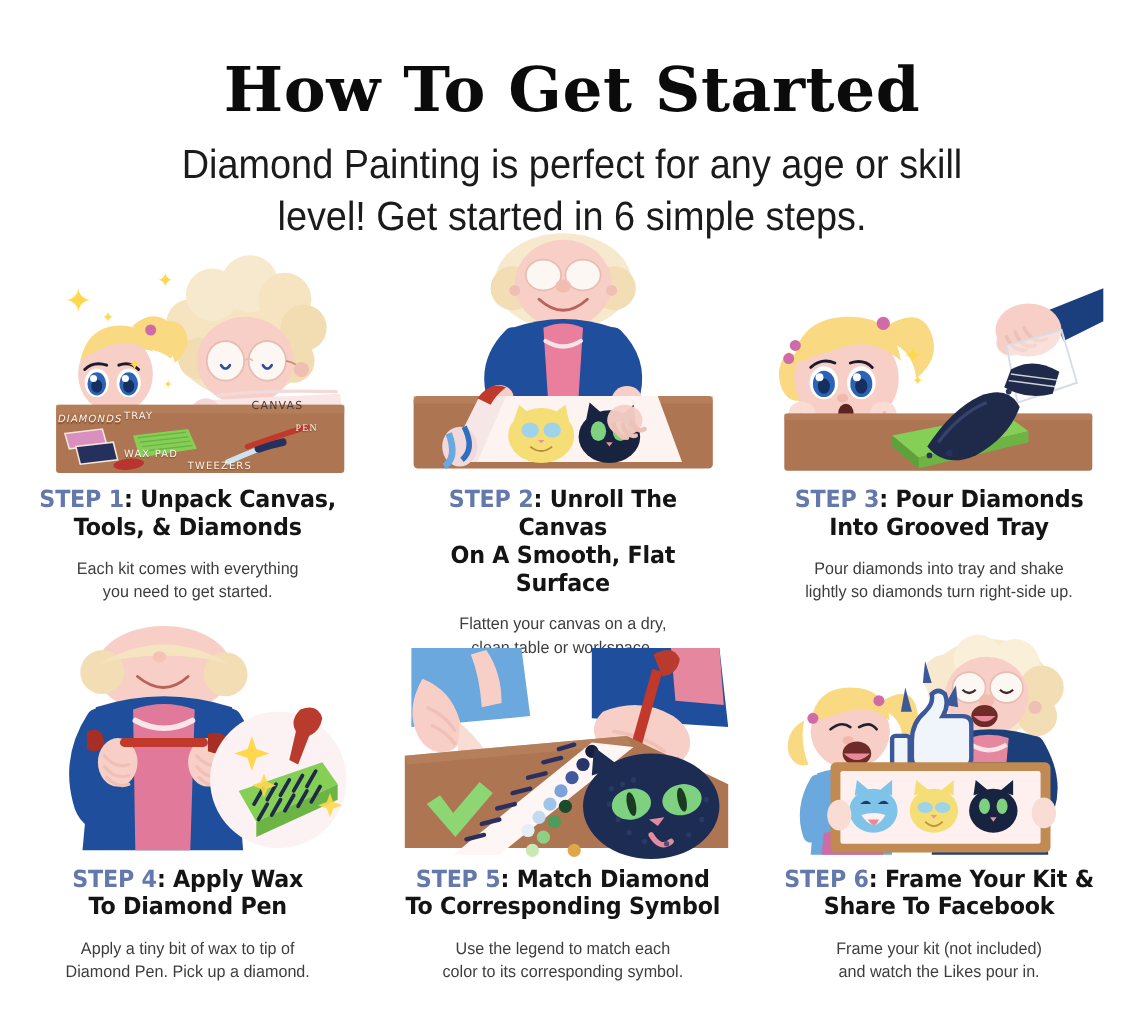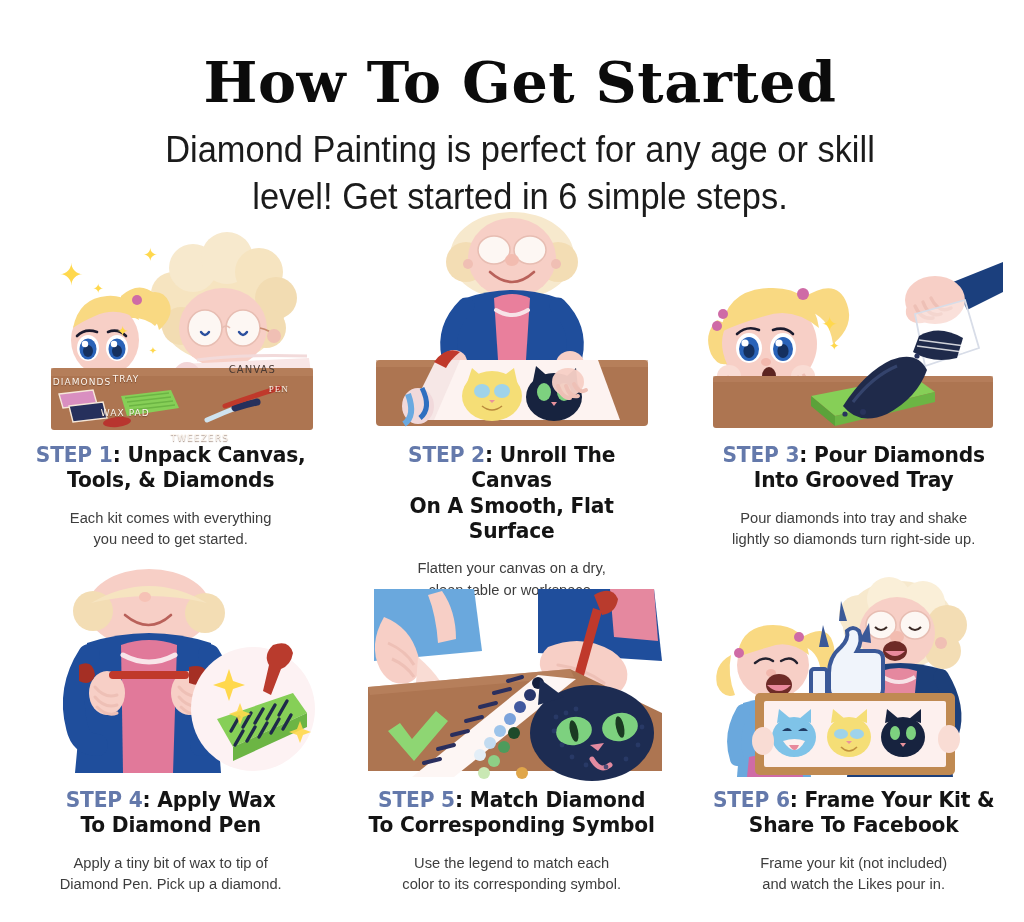--- a/index.html
+++ b/index.html
@@ -184,24 +184,24 @@
             <g>
               <path d="M186 184 q18 -8 34 -14" stroke="#cfe3ef" stroke-width="5" fill="none" stroke-linecap="round"></path>
               <path d="M214 172 q12 -4 22 -6" stroke="#26305c" stroke-width="7" fill="none" stroke-linecap="round"></path>
             </g>
 
             <g>
               <path d="M204 170 q28 -10 54 -18" stroke="#c0392b" stroke-width="5" fill="none" stroke-linecap="round"></path>
             </g>
           </svg>
 
-          <div class="lbl" style="left:32px;top:141px;">DIAMONDS</div>
+          <div class="lbl" style="left:32px;top:141px;font-style:italic;">DIAMONDS</div>
           <div class="lbl" style="left:92px;top:138px;">TRAY</div>
-          <div class="lbl" style="left:80px;top:172px;">WAX PAD</div>
-          <div class="lbl" style="left:150px;top:197px;">TWEEZERS</div>
+          <div class="lbl" style="left:92px;top:172px;">WAX PAD</div>
+          <div class="lbl" style="left:150px;top:183px;">TWEEZERS</div>
           <div class="lbl" style="left:208px;top:128px;font-size:10px;color:#4a3a33;text-shadow:none;">CANVAS</div>
           <div class="lbl" style="left:248px;top:148px;font-family:Liberation Serif, serif;">PEN</div>
         </div>
       </div>
       <div class="step-title">
         <span class="step-num">STEP 1</span><span>: Unpack Canvas,</span><br>
         <span>Tools, &amp; Diamonds</span>
       </div>
       <div class="step-desc">
         <span>Each kit comes with everything</span>

